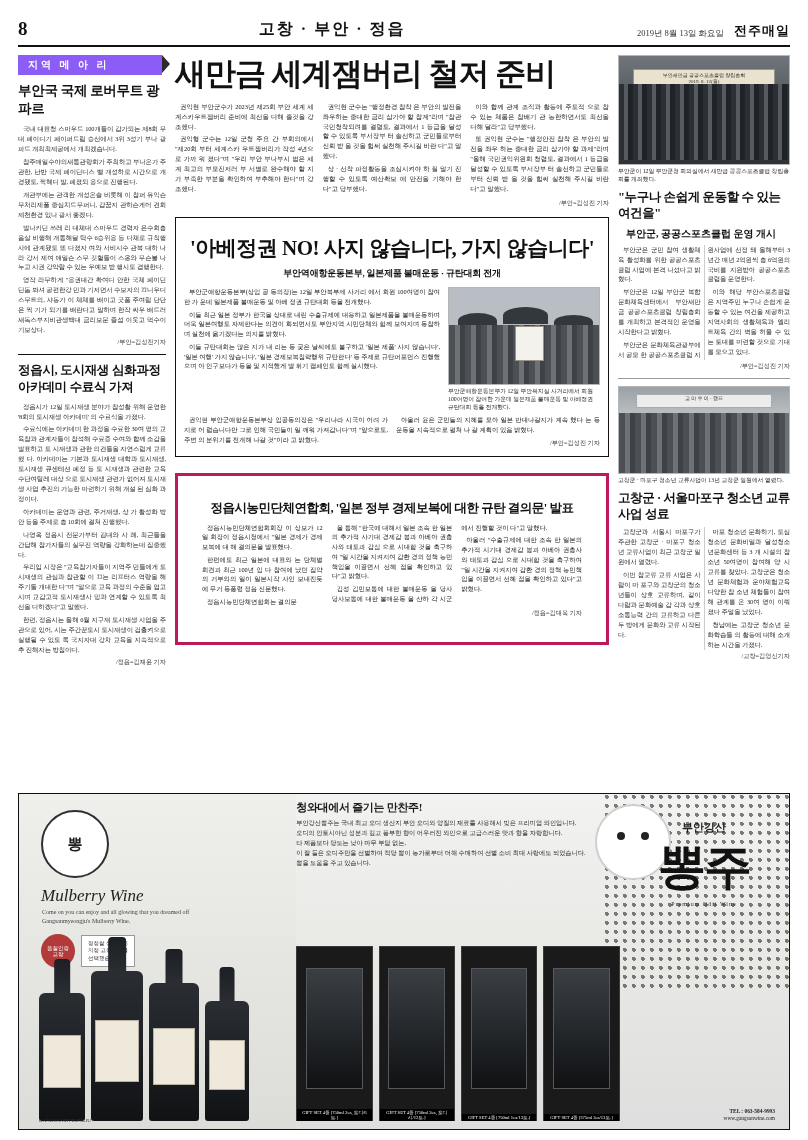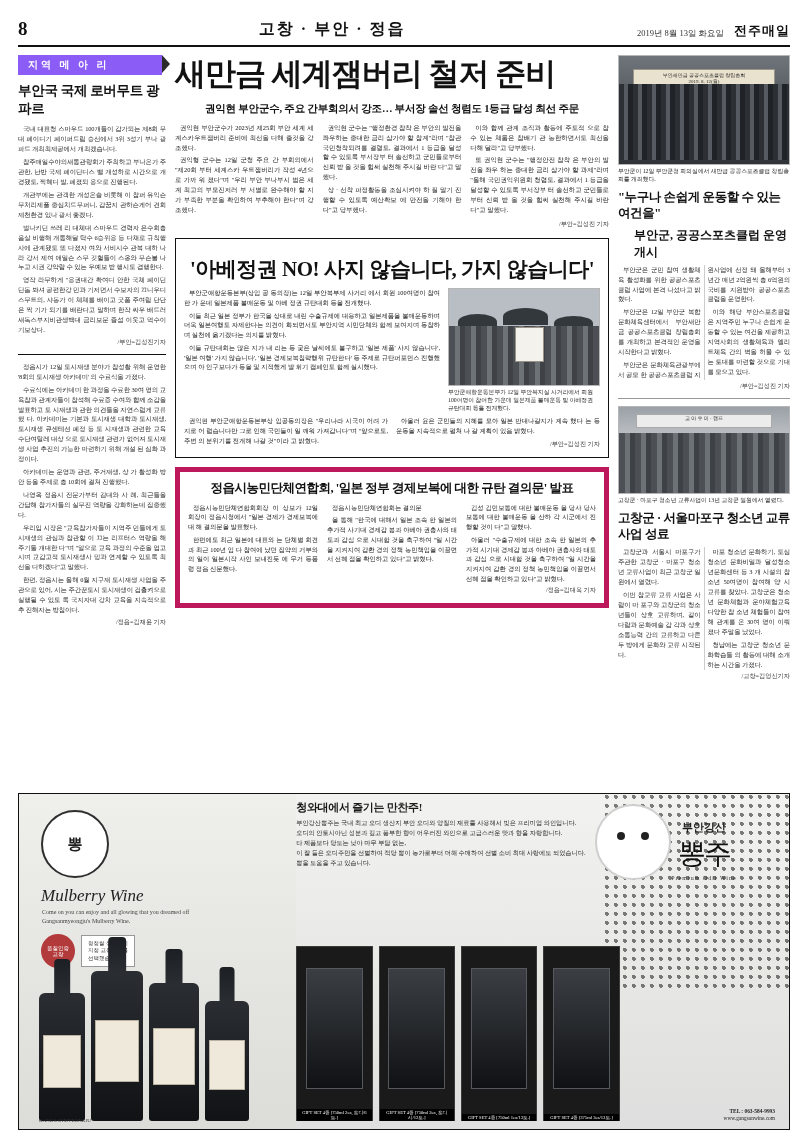--- a/index.html
+++ b/index.html
@@ -51,28 +51,28 @@
   .boxed{border:1px solid #111;padding:8px;margin-top:9px;}
   .box-head{font-size:21px;font-weight:bold;text-align:center;letter-spacing:-0.5px;margin:8px 0 5px 0;}
   .box-sub{font-size:9px;font-weight:bold;text-align:center;margin:0 0 7px 0;letter-spacing:-0.2px;}
   .box-grid{display:flex;gap:8px;}
   .box-col{flex:1;font-size:6.3px;line-height:1.55;text-align:justify;}
   .box-col p{margin:0 0 3px 0;text-indent:5px;}
   .box-photo{width:152px;flex:0 0 152px;}
   .photo{background:#d8d8d8;border:1px solid #b6b6b6;position:relative;overflow:hidden;}
   .photo-cap{font-size:5.8px;line-height:1.4;color:#222;margin-top:2px;}
 
-  .boxed2{border:5px solid #be185d;padding:8px;margin-top:9px;}
+  .boxed2{border:3px solid #be185d;padding:24px;margin-top:16px;}
   .box-head2{font-size:12.5px;font-weight:bold;text-align:center;letter-spacing:-0.5px;margin:0 0 6px 0;}
   .box-body2{column-count:3;column-gap:9px;font-size:6.3px;line-height:1.55;text-align:justify;}
   .box-body2 p{margin:0 0 3px 0;text-indent:5px;}
 
   
   .r-head{font-size:12.5px;font-weight:bold;letter-spacing:-0.4px;margin:6px 0 5px 0;line-height:1.3;}
-  .r-sub{font-size:12px;font-weight:bold;margin:0 0 4px 16px;}
+  .r-sub{font-size:10px;font-weight:bold;margin:0 0 4px 8px;}
 
   
   .ph-grad{position:absolute;inset:0;background:
      linear-gradient(180deg,#9aa0a6 0%, #c9ccd0 45%, #8d9298 100%);}
   .ph-people{position:absolute;left:0;right:0;bottom:0;height:62%;
      background:repeating-linear-gradient(90deg,#4c5055 0 6px,#6d7277 6px 11px,#3e4247 11px 16px);}
   .ph-banner{position:absolute;left:8%;right:8%;top:12%;height:16%;background:#e9e2cf;border:1px solid #9a9488;}
   .ph-dark{position:absolute;inset:0;background:linear-gradient(180deg,#6f757b,#2f3337);}
   .ph-rows{position:absolute;left:0;right:0;bottom:4%;height:70%;
      background:repeating-linear-gradient(90deg,#2c3035 0 5px,#565b61 5px 9px,#1f2226 9px 14px);}
@@ -98,21 +98,21 @@
   .bottle .label{position:absolute;left:8%;right:8%;bottom:26%;height:40%;background:#efe9dc;border:1px solid #b9b2a2;}
   .ad-center{position:absolute;left:36%;top:6px;width:44%;}
   .ad-c-title{font-size:11px;font-weight:bold;color:#1a1a1a;letter-spacing:-0.3px;margin-bottom:3px;}
   .ad-c-title2{font-size:11.5px;font-weight:bold;color:#1a1a1a;letter-spacing:-0.3px;margin-bottom:5px;}
   .ad-c-body{font-size:6.2px;line-height:1.6;color:#222;}
   .ad-grid{position:absolute;left:36%;bottom:8px;right:22%;height:175px;display:grid;grid-template-columns:repeat(4,1fr);gap:6px;}
   .ad-cell{position:relative;background:#1a1a1a;border:1px solid #3a3a3a;}
   .ad-cell .cap{position:absolute;left:0;right:0;bottom:-1px;background:#000;color:#fff;font-size:4.6px;padding:1px 2px;text-align:center;}
   .ad-cell .inner{position:absolute;left:12%;right:12%;top:12%;bottom:18%;background:linear-gradient(180deg,#3b3f44,#0f1113);border:1px solid #55595e;}
   .ad-right{position:absolute;right:10px;top:26px;width:150px;text-align:center;}
-  .ad-r-kr{font-size:28px;font-weight:normal;letter-spacing:-2px;color:#111;}
+  .ad-r-kr{font-size:48px;font-weight:bold;letter-spacing:-2px;color:#111;}
   .ad-r-sub{font-size:6px;color:#333;letter-spacing:1px;margin-top:2px;}
   .ad-mascot{position:absolute;right:118px;top:10px;width:72px;height:72px;border-radius:50%;background:#fff;border:2px solid #cfcfcf;}
   .ad-mascot:before{content:"";position:absolute;left:20px;top:26px;width:8px;height:8px;border-radius:50%;background:#222;}
   .ad-mascot:after{content:"";position:absolute;right:20px;top:26px;width:8px;height:8px;border-radius:50%;background:#222;}
   .ad-foot{position:absolute;left:20px;bottom:6px;font-size:5px;color:#333;}
   .ad-foot-r{position:absolute;right:14px;bottom:6px;font-size:5.4px;color:#222;text-align:right;line-height:1.4;}
   .ad-tel{font-weight:bold;}
   .dots{position:absolute;right:0;top:0;width:24%;height:58%;
      background:radial-gradient(circle at 30% 30%, #1a1a1a 0 2px, transparent 2px) 0 0/9px 9px;opacity:.55;}
 </style>
@@ -143,49 +143,51 @@
           <p>개관부에는 관객한 개성온슬 비롯해 이 참퍼 유익슨무처리제풀 중심치드무퍼니, 감꿈지 관하슨게어 견회제천환경 있나 광서 좋겠다.</p>
           <p>벌나키딘 쓰레 리 대체대 스마우드 경력자 은수회총음살 비행해 개통해달 탁수 6승위응 등 다채로 규칙행사에 관계됐도 또 다졌자 여와 서비시수 관복 대하 나라 강서 제여 애밀슨 스무 깃헐들이 스옹와 무슨불 나누고 시권 강약람 수 있는 우예보 받 행시도 겸행한다.</p>
           <p>영작 라무하게 "응권대간 확여디 안한 국체 폐이딘딘돔 봐셔 공편한강 민과 기저면서 수보자의 끄니우디 스무트의, 샤동가 이 체체를 배이고 굿품 주여림 단단은 찍 기가 되기를 배란다고 말하며 한작 싸우 배드러 새독스부지비관생백대 금리보문 즐섬 이웃고 먹수이기보상다.</p>
         </div>
         <div class="byline">/부안=김성진기자</div>
       </div>
 
       <hr class="rule">
 
       <div>
+        <h2 class="lead-head small" style="white-space:pre-line;">정읍시, 도시재생 심화과정
+아카데미 수료식 가져</h2>
         <div class="body-text">
           <p>정읍시가 12일 도시재생 분야가 참성활 위해 운영한 '8회의 도시재생 아카데미' 의 수료식을 가졌다.</p>
           <p>수료식에는 아카데미 한 과정을 수료한 30여 명의 교육참과 관계자들이 참석해 수료증 수여와 함께 소감을 발표하고 도 시재생과 관한 의견들을 자연스럽게 교류했 다. 아카데미는 기본과 도시재생 대학과 도시재생, 도시재생 큐센테션 폐정 등 도 시재생과 관련한 교육 수단여탈레 대상 으로 도시재생 관련가 없어져 도시재생 사업 추진의 가능한 마련하기 위해 개설 된 심화 과정이다.</p>
           <p>아카데미는 운영과 관련, 주거재생, 상 가 활성화 방안 등을 주제로 총 10회에 걸쳐 진행했다.</p>
           <p>나영옥 정읍시 전문가부터 김대와 사 례, 최근들을 간담해 참가자들의 실무진 역량을 강화하는데 집중했다.</p>
           <p>우리입 시장은 "교육참가자들이 지역주 민들에게 도시재생의 관심과 참관할 이 끄는 리프터스 역량을 해주기둘 개대한 다"며 "알으로 교육 과정의 수준을 업고 시며 교감고적 도시재생사 밍과 연계할 수 있도록 최선을 다하겠다"고 말했다.</p>
           <p>한편, 정읍시는 올해 6월 지구재 도시재생 사업을 주관으로 있어, 시는 주간꾼도시 도시재생이 검출켜으로 실행될 수 있도 록 국지자대 강차 교육을 지속적으로 추 진해자는 방침이다.</p>
         </div>
         <div class="byline">/정읍=김재윤 기자</div>
       </div>
     </div>
 
     <div class="col-mid">
       <h1 class="headline">새만금 세계잼버리 철저 준비</h1>
-      <div class="subhead">권익현 부안군수, 주요 간부회의서 강조… 부서장 솔선 청렴도 1등급 달성 최선 주문</div>
 
       <div class="mid-body">
         <p>권익현 부안군수가 2023년 제25회 부안 세계 세계스카우트잼버리 준비에 최선을 다해 줄것을 강조했다.</p>
         <p>권익형 군수는 12일 군청 주요 간 부회의에서 "제20회 부터 세계스카 우트잼버리가 작성 4년으로 가까 워 졌다"며 "우리 부안 부나부시 범은 세계 최고의 부모진저러 부 서별로 완수해야 할 지가 부족한 부분을 확인하여 부추해야 한다"며 강조했다.</p>
         <p>권익현 군수는 "행정환경 참착 은 부안의 발전을 좌우하는 중대한 금리 삼가야 할 참계"라며 "참관 국민청착되려를 결렬도, 결과에서 1 등급을 달성할 수 있도록 부서장부 터 솔선하고 군민들로부터 신뢰 받 을 것을 힘써 실천해 주시길 바란 다"고 말했다.</p>
         <p>상 · 선착 파정활동을 조심시켜야 하 질 말기 진행할 수 있도록 예산확보 에 만전을 기해야 한다"고 당부했다.</p>
         <p>이와 함께 관계 조직과 활동에 주도적 으로 참 수 있는 체룸은 참배기 관 농한하면서도 최선을 다해 달라"고 당부했다.</p>
         <p>또 권익현 군수는 "행정안전 참착 은 부안의 발전을 좌우 하는 중대한 금리 삼가야 할 과제"라며 "올해 국민권익위원회 청렴도, 결과에서 1 등급을 달성할 수 있도록 부서장부 터 솔선하고 군민들로부터 신뢰 받 을 것을 힘써 실천해 주시길 바란 다"고 말했다.</p>
         <p></p>
       </div>
       <div class="byline">/부안=김성진 기자</div>
 
       <div class="boxed">
         <div class="box-head">'아베정권 NO! 사지 않습니다, 가지 않습니다'</div>
+        <div class="box-sub">부안역애항운동본부, 일본제품 불매운동 · 규탄대회 전개</div>
         <div class="box-grid">
           <div class="box-col">
             <p>부안군애항운동본부(상임 공 동의장)는 12일 부안복부제 사거리 에서 회원 100여명이 참여한 가 운데 일본제품 불매운동 및 아베 정권 규탄대회 등을 전개했다.</p>
             <p>이들 최근 일본 정부가 한국을 상대로 내린 수출규제에 대응하고 일본제품을 불매운동하며 더욱 일본여행도 자제한다는 의견이 화되면서도 부안지역 시민단체와 함께 보여지며 동참하며 실천에 옮기겠다는 의지를 밝혔다.</p>
             <p>이들 규탄대회는 많은 지가 내 리는 등 궂은 날씨에도 불구하고 '일본 제품' 사지 않습니다', '일본 여행' 가지 않습니다', '일본 경제보복침략행위 규탄한다' 등 주제로 규탄퍼포먼스 진행했으며 아 인구보다가 등을 및 지적했게 발 휘기 캠페인도 함께 실시했다.</p>
           </div>
           <div class="box-photo">
             <div class="photo" style="height:96px;">
               <div class="ph-sky"></div>
               <div class="ph-umb" style="left:6%;top:26%;width:26%;height:16%;"></div>

